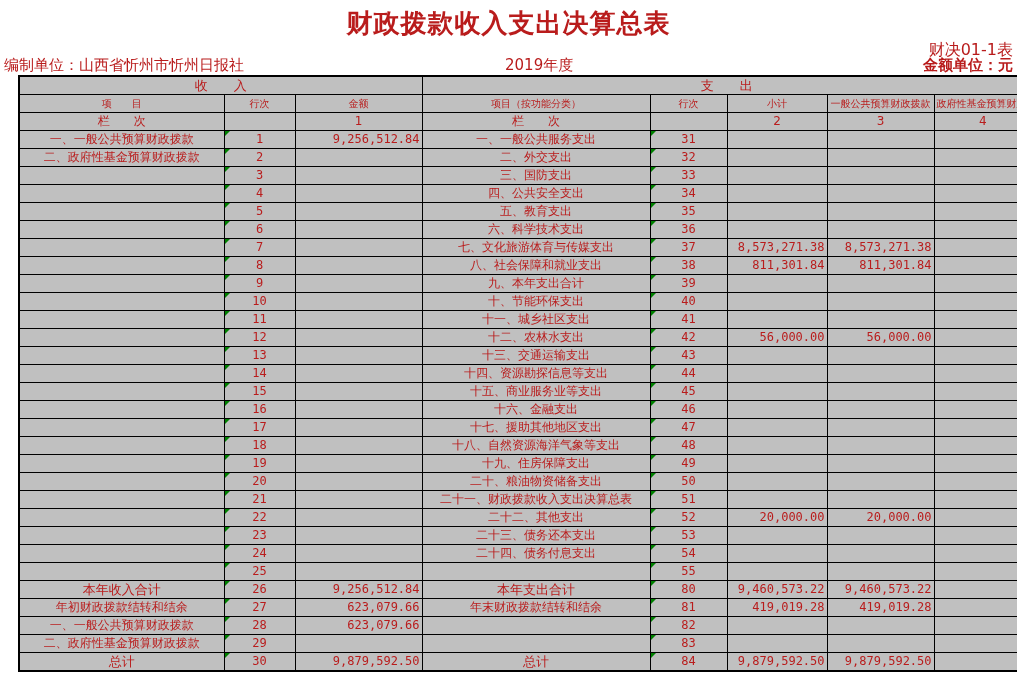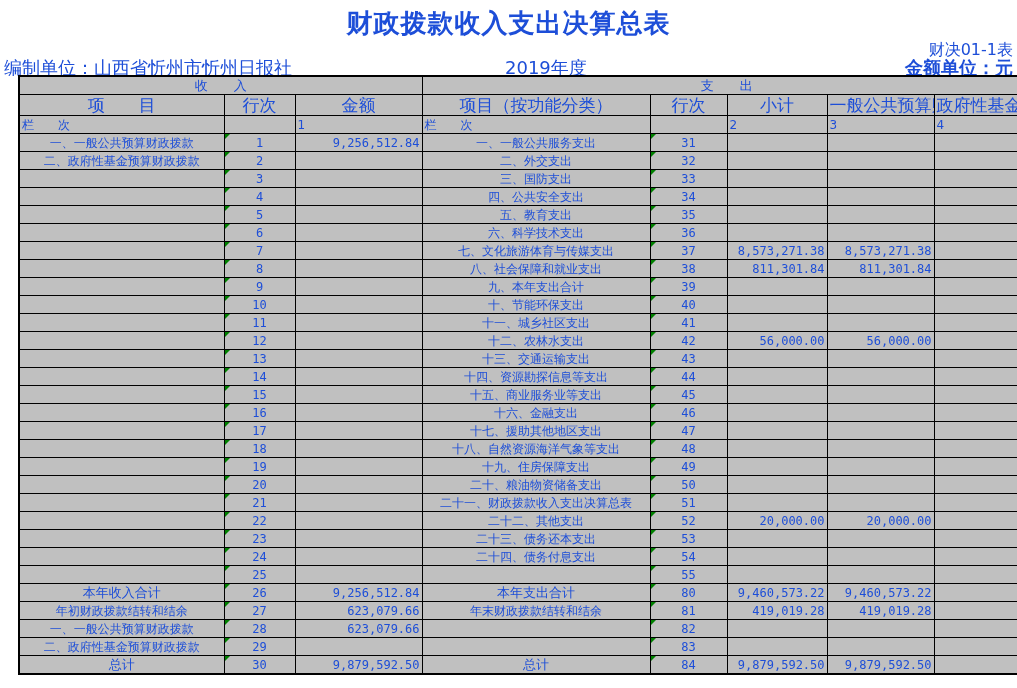--- a/index.html
+++ b/index.html
@@ -1,44 +1,44 @@
 <!DOCTYPE html>
 <html><head>
 <meta charset="utf-8">
 <style>
   html,body{margin:0;padding:0;background:#fff;}
   #page{
     position:relative;width:1017px;height:688px;background:#ffffff;
-    font-family:"DejaVu Sans",sans-serif;color:#1d4ed8;overflow:hidden;
+    font-family:"DejaVu Sans",sans-serif;color:#b91c1c;overflow:hidden;
   }
   .title{
     position:absolute;top:6px;left:0;width:100%;text-align:center;
     font-size:26px;font-weight:bold;letter-spacing:1px;
   }
   .form-code{
     position:absolute;top:40px;right:4px;font-size:16px;
   }
-  .info-line{position:absolute;top:56px;left:0;width:100%;height:18px;font-size:18px;}
+  .info-line{position:absolute;top:56px;left:0;width:100%;height:18px;font-size:15px;}
   .info-left{position:absolute;left:4px;top:0;}
   .info-center{position:absolute;left:505px;top:0;}
   .info-right{position:absolute;right:4px;top:0;font-weight:bold;}
 
   table.sheet{
     position:absolute;top:75px;left:18px;width:1014px;
     border-collapse:collapse;table-layout:fixed;
     border:2px solid #000;font-size:12px;
   }
   table.sheet td{
     border:1px solid #000;height:17px;padding:0 2px;
     overflow:hidden;white-space:nowrap;vertical-align:middle;
     background:#C0C0C0;line-height:1.2;
   }
   td.banner{text-align:center;font-size:13px;height:16px;}
-  td.hdr{text-align:center;font-size:17px;white-space:normal;line-height:1.25;height:33px;}
-  td.colno{text-align:left;height:18px;}
+  td.hdr{text-align:center;font-size:10px;white-space:normal;line-height:1.25;height:33px;}
+  td.colno{text-align:center;height:18px;}
   td.item{text-align:center;}
   td.line{text-align:center;position:relative;font-family:"DejaVu Sans Mono",monospace;}
   td.amt{background:#ffffff;text-align:right;font-family:"DejaVu Sans Mono",monospace;}
   td.sum{text-align:center;font-weight:normal;font-size:13px;}
   td.sec{border-left:2px solid #000;}
   i.tri{
     position:absolute;top:0;left:0;width:0;height:0;display:block;
     border-top:5px solid #008000;border-right:5px solid transparent;
   }
 </style>

